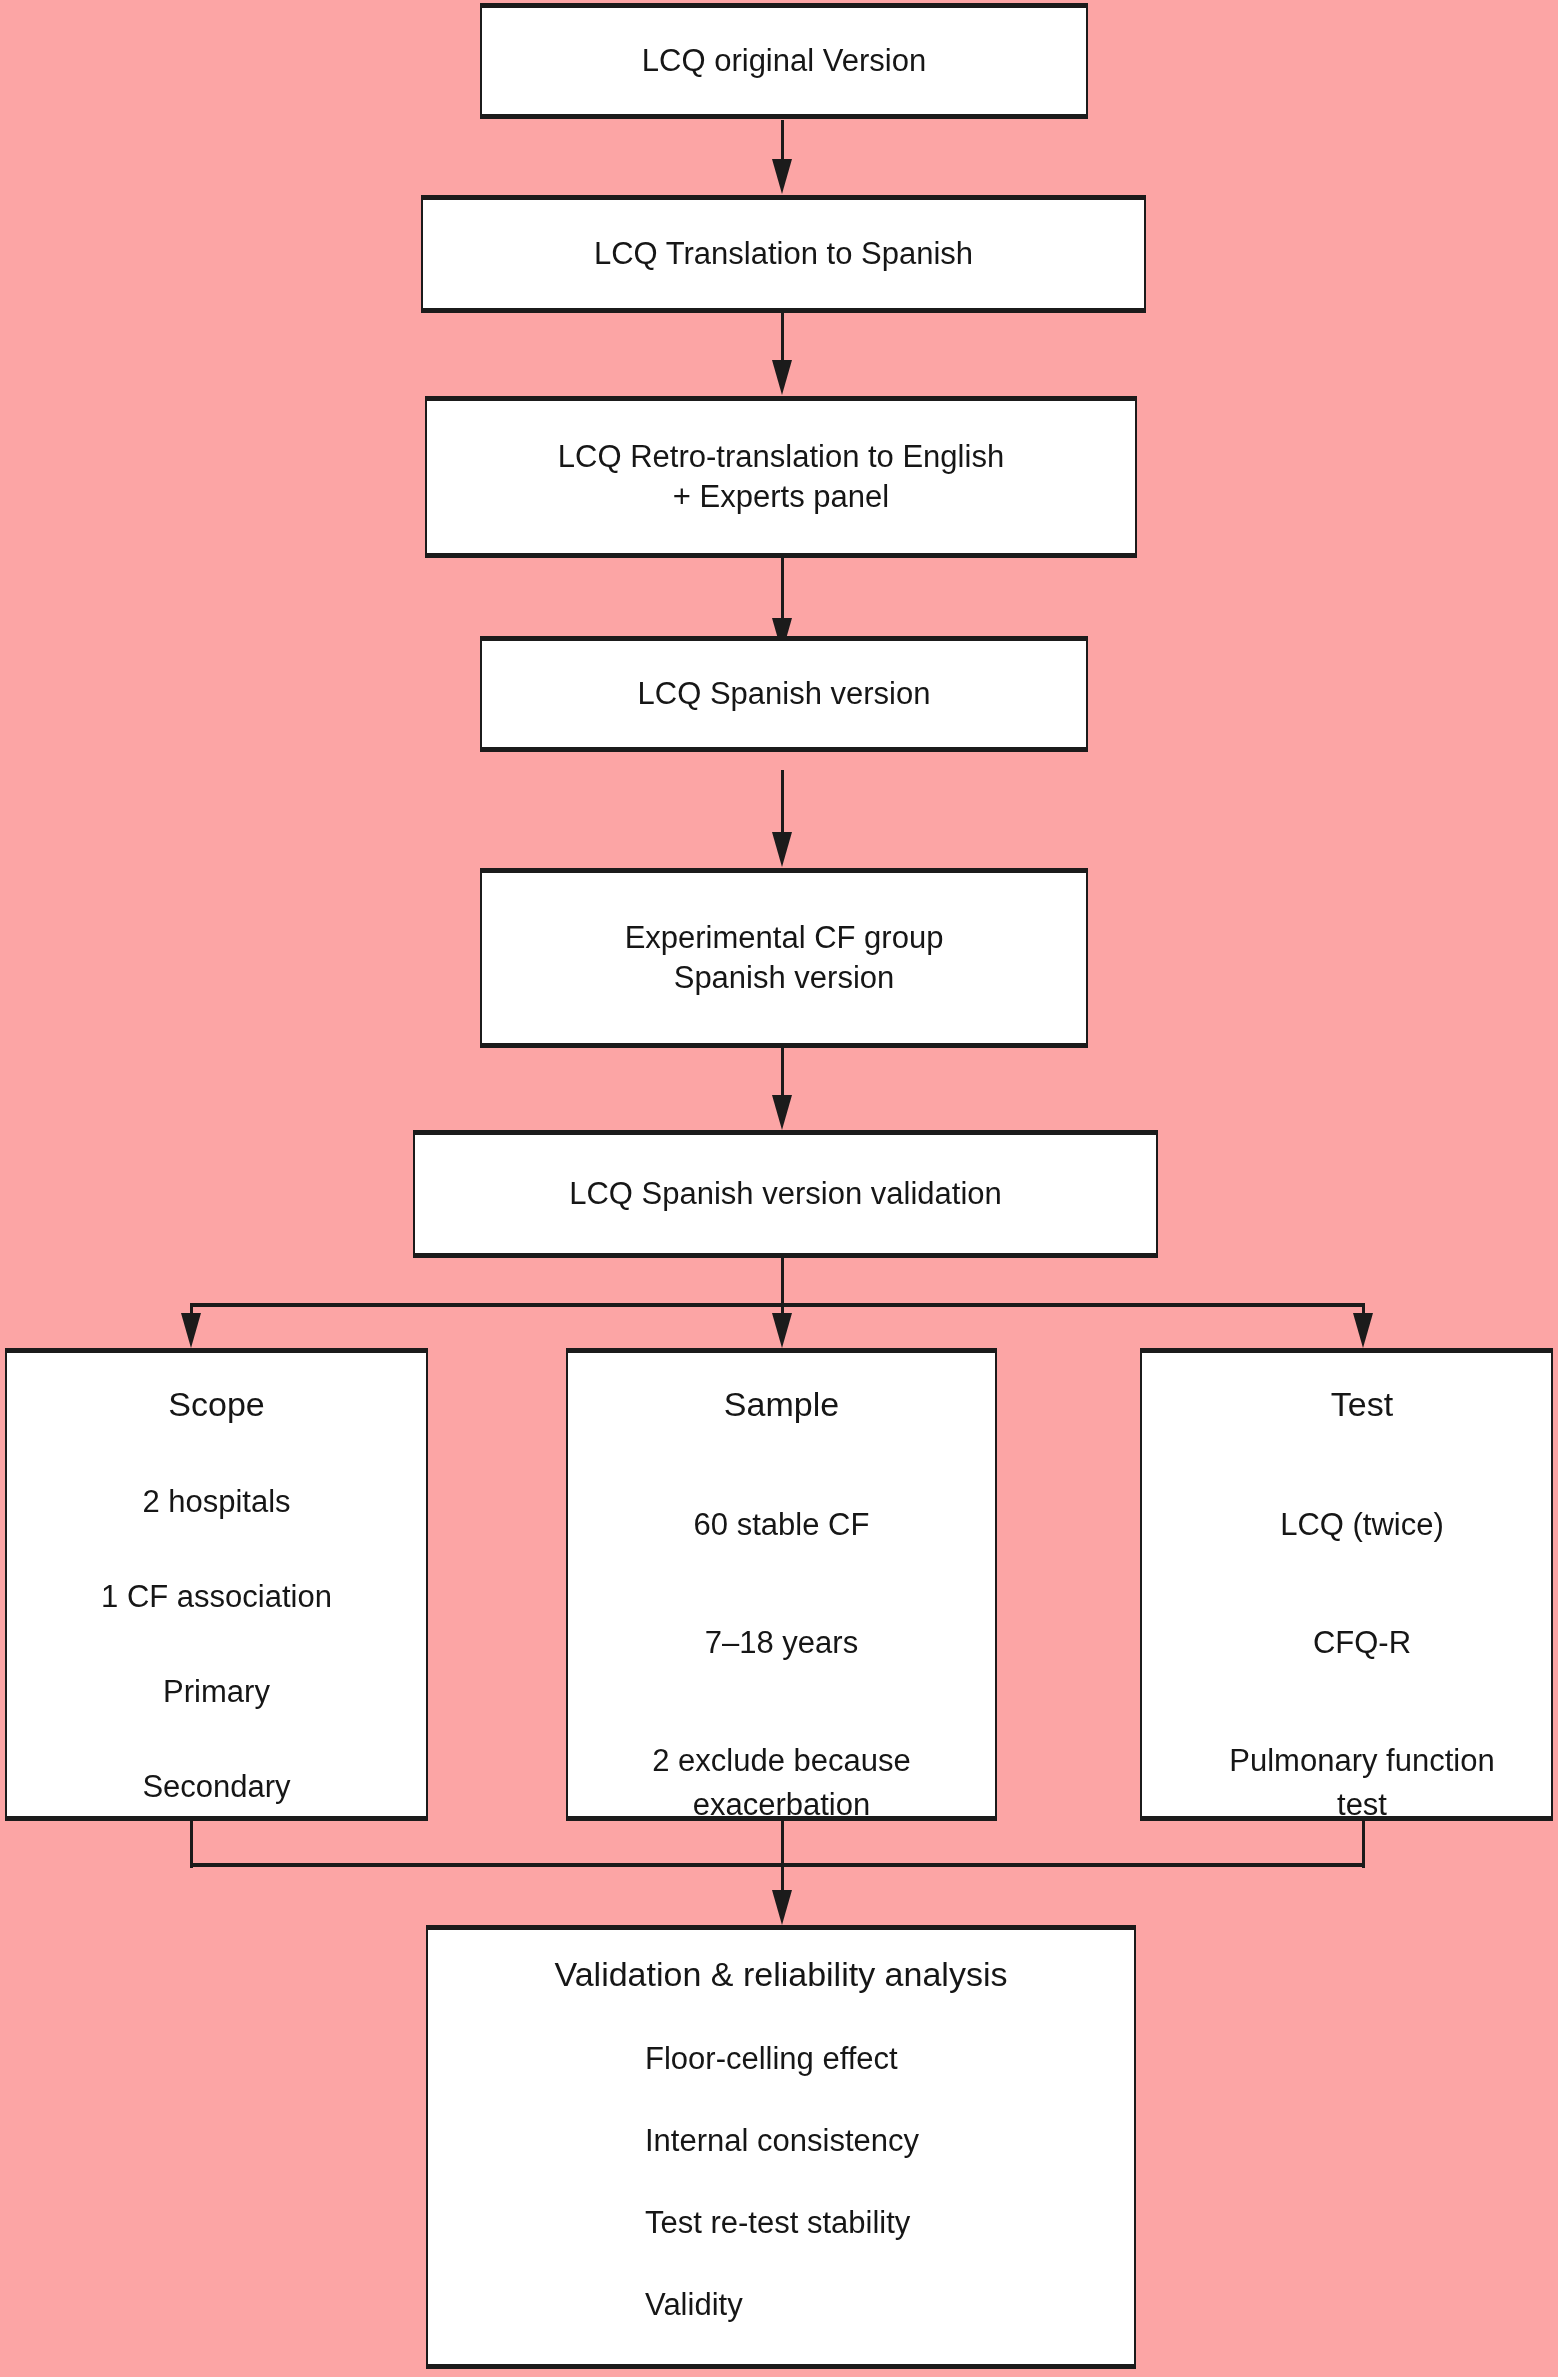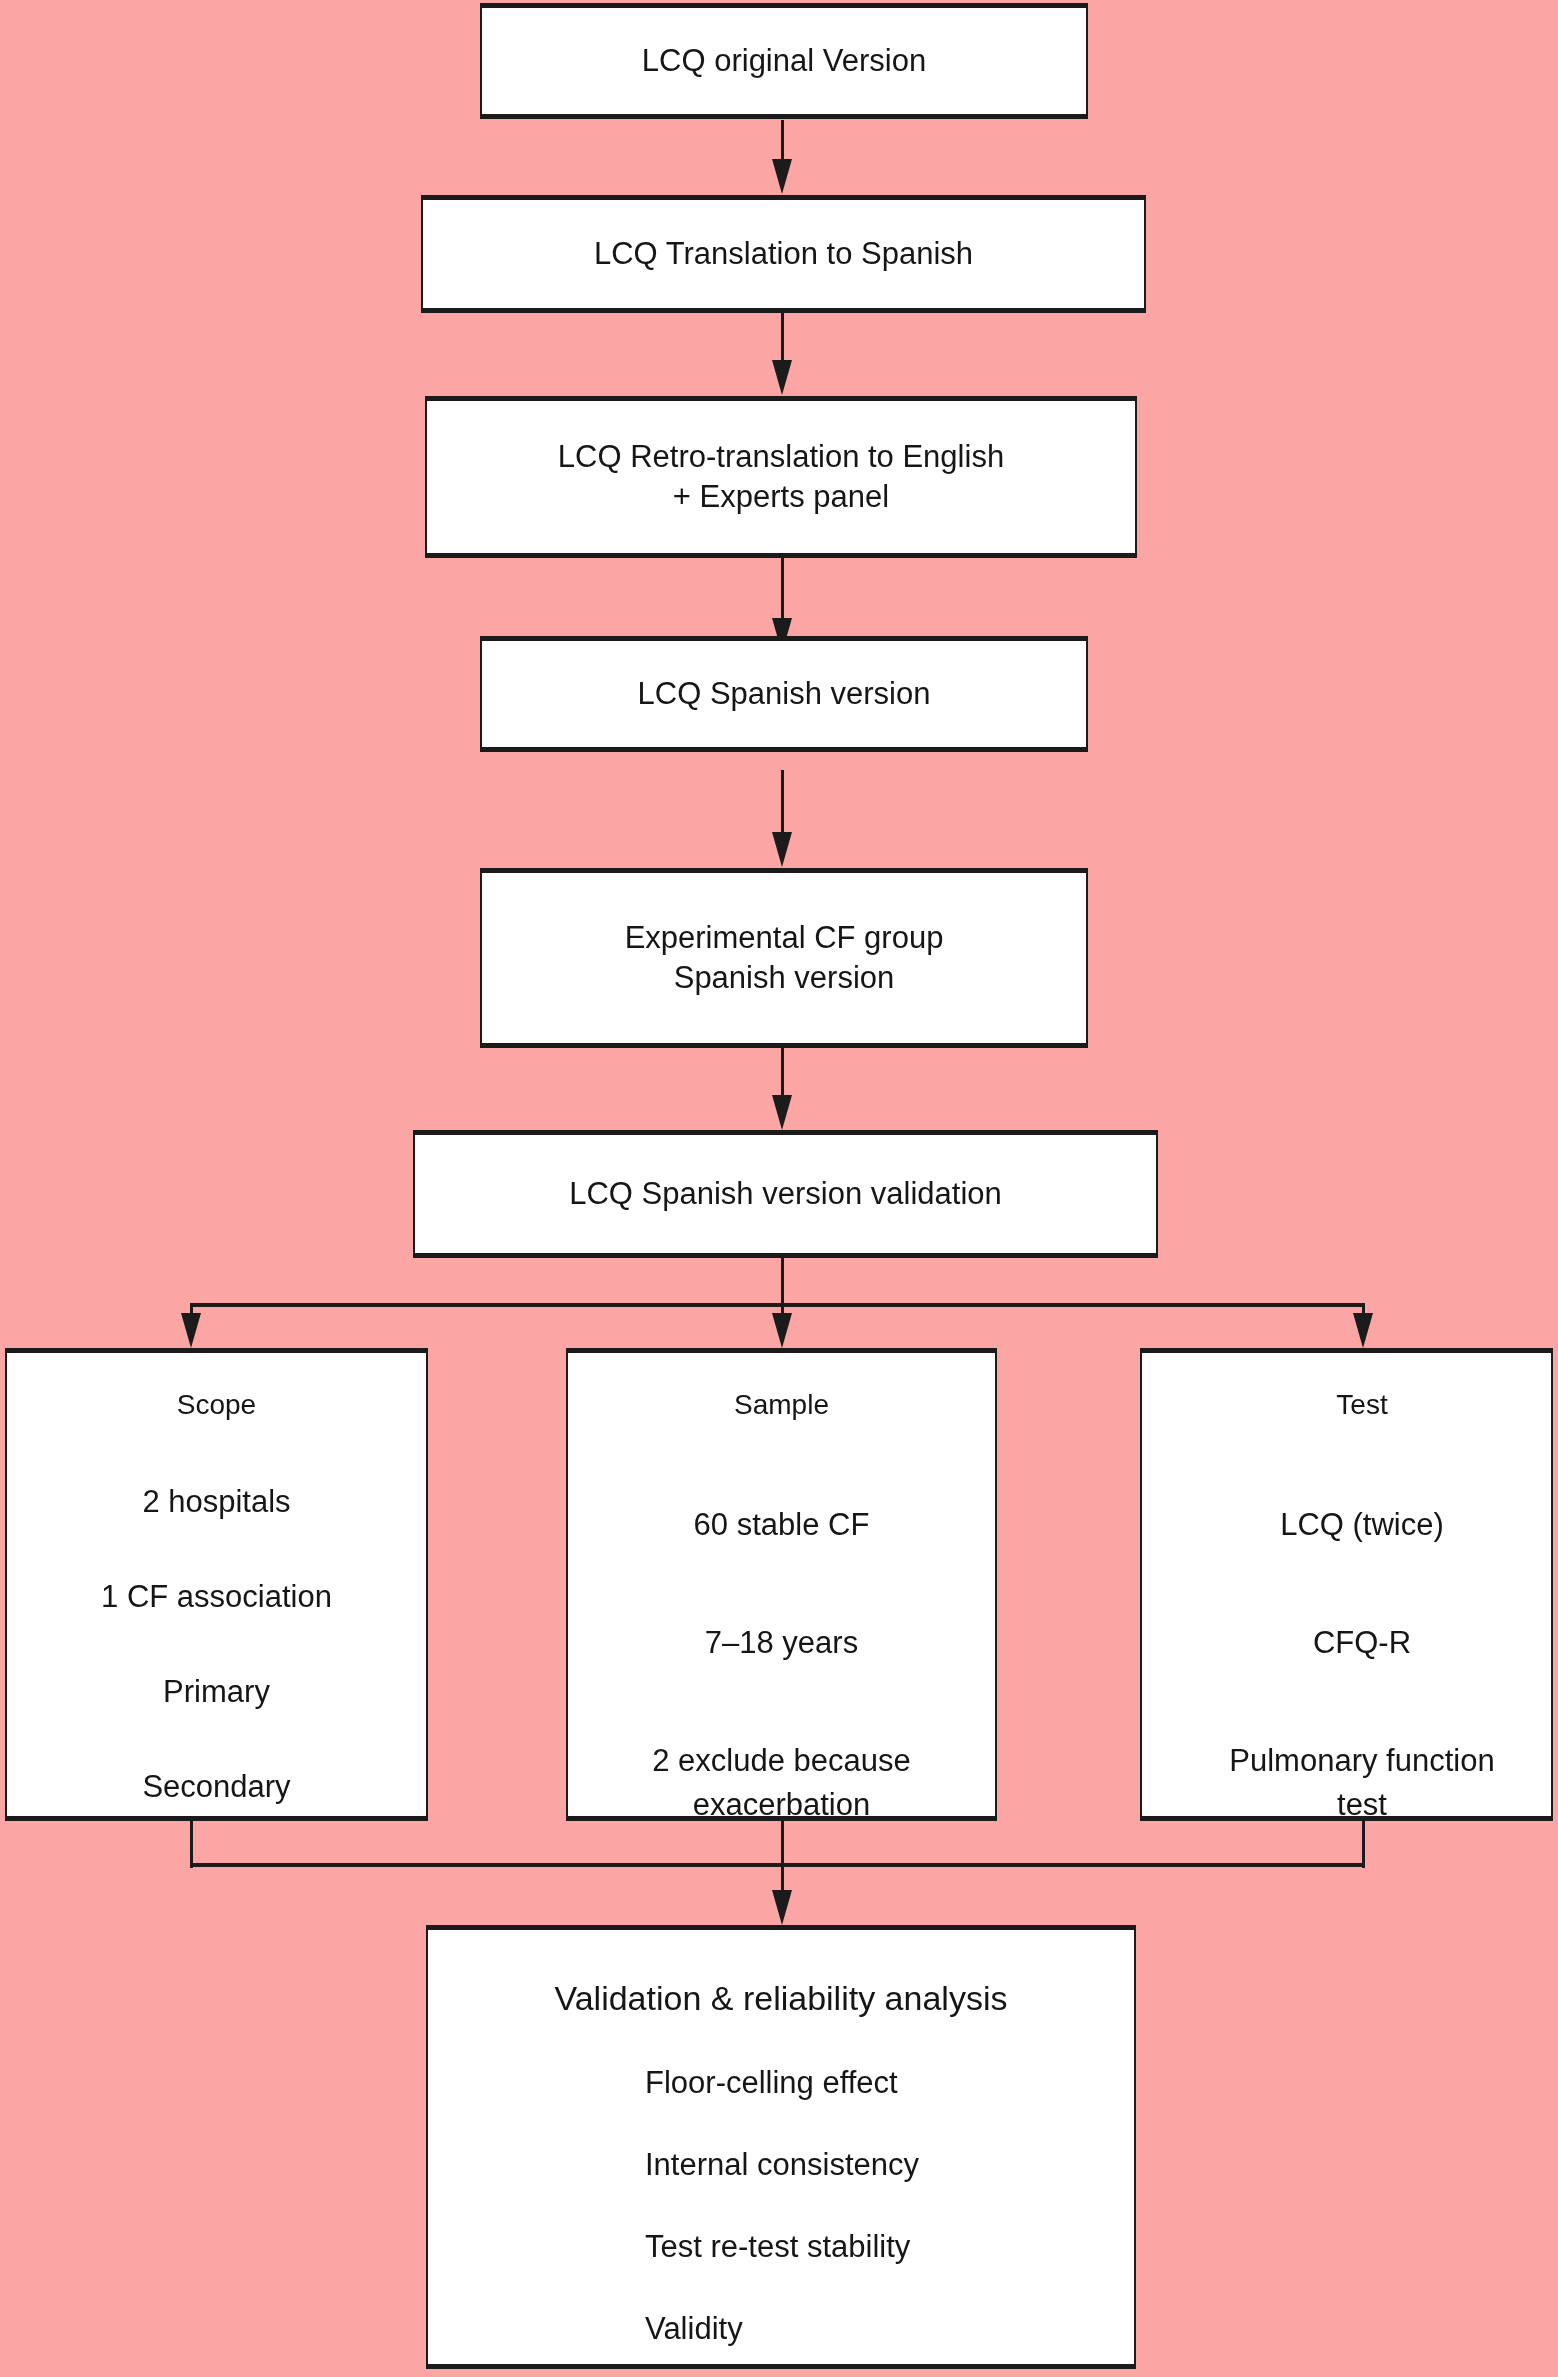--- a/index.html
+++ b/index.html
@@ -39,41 +39,41 @@
     border-bottom-width: 5px;
     display: flex;
     flex-direction: column;
     align-items: center;
     text-align: center;
     font-size: 31px;
     line-height: 35px;
   }
   .branch-title {
     margin-top: 32px;
-    font-size: 28px;
+    font-size: 34px;
     line-height: 39px;
   }
   .branch-item { margin-top: 60px; }
   .branch-box.tight .branch-item { margin-top: 83px; }
   .branch-item .il2:empty { display: none; }
   .branch-item .il2 { margin-top: 8.7px; }
   .result-box {
     position: absolute;
     background: #ffffff;
     border: 2.5px solid #1b1b1b;
     border-top-width: 5px;
     border-bottom-width: 5px;
     display: flex;
     flex-direction: column;
     align-items: center;
     font-size: 31px;
     line-height: 35px;
   }
   .result-title {
-    margin-top: 49px;
+    margin-top: 25px;
     font-size: 34px;
     line-height: 39px;
     text-align: right;
   }
   .result-items {
     align-self: stretch;
     padding-left: 217px;
     text-align: left;
   }
   .result-item { margin-top: 47px; }

